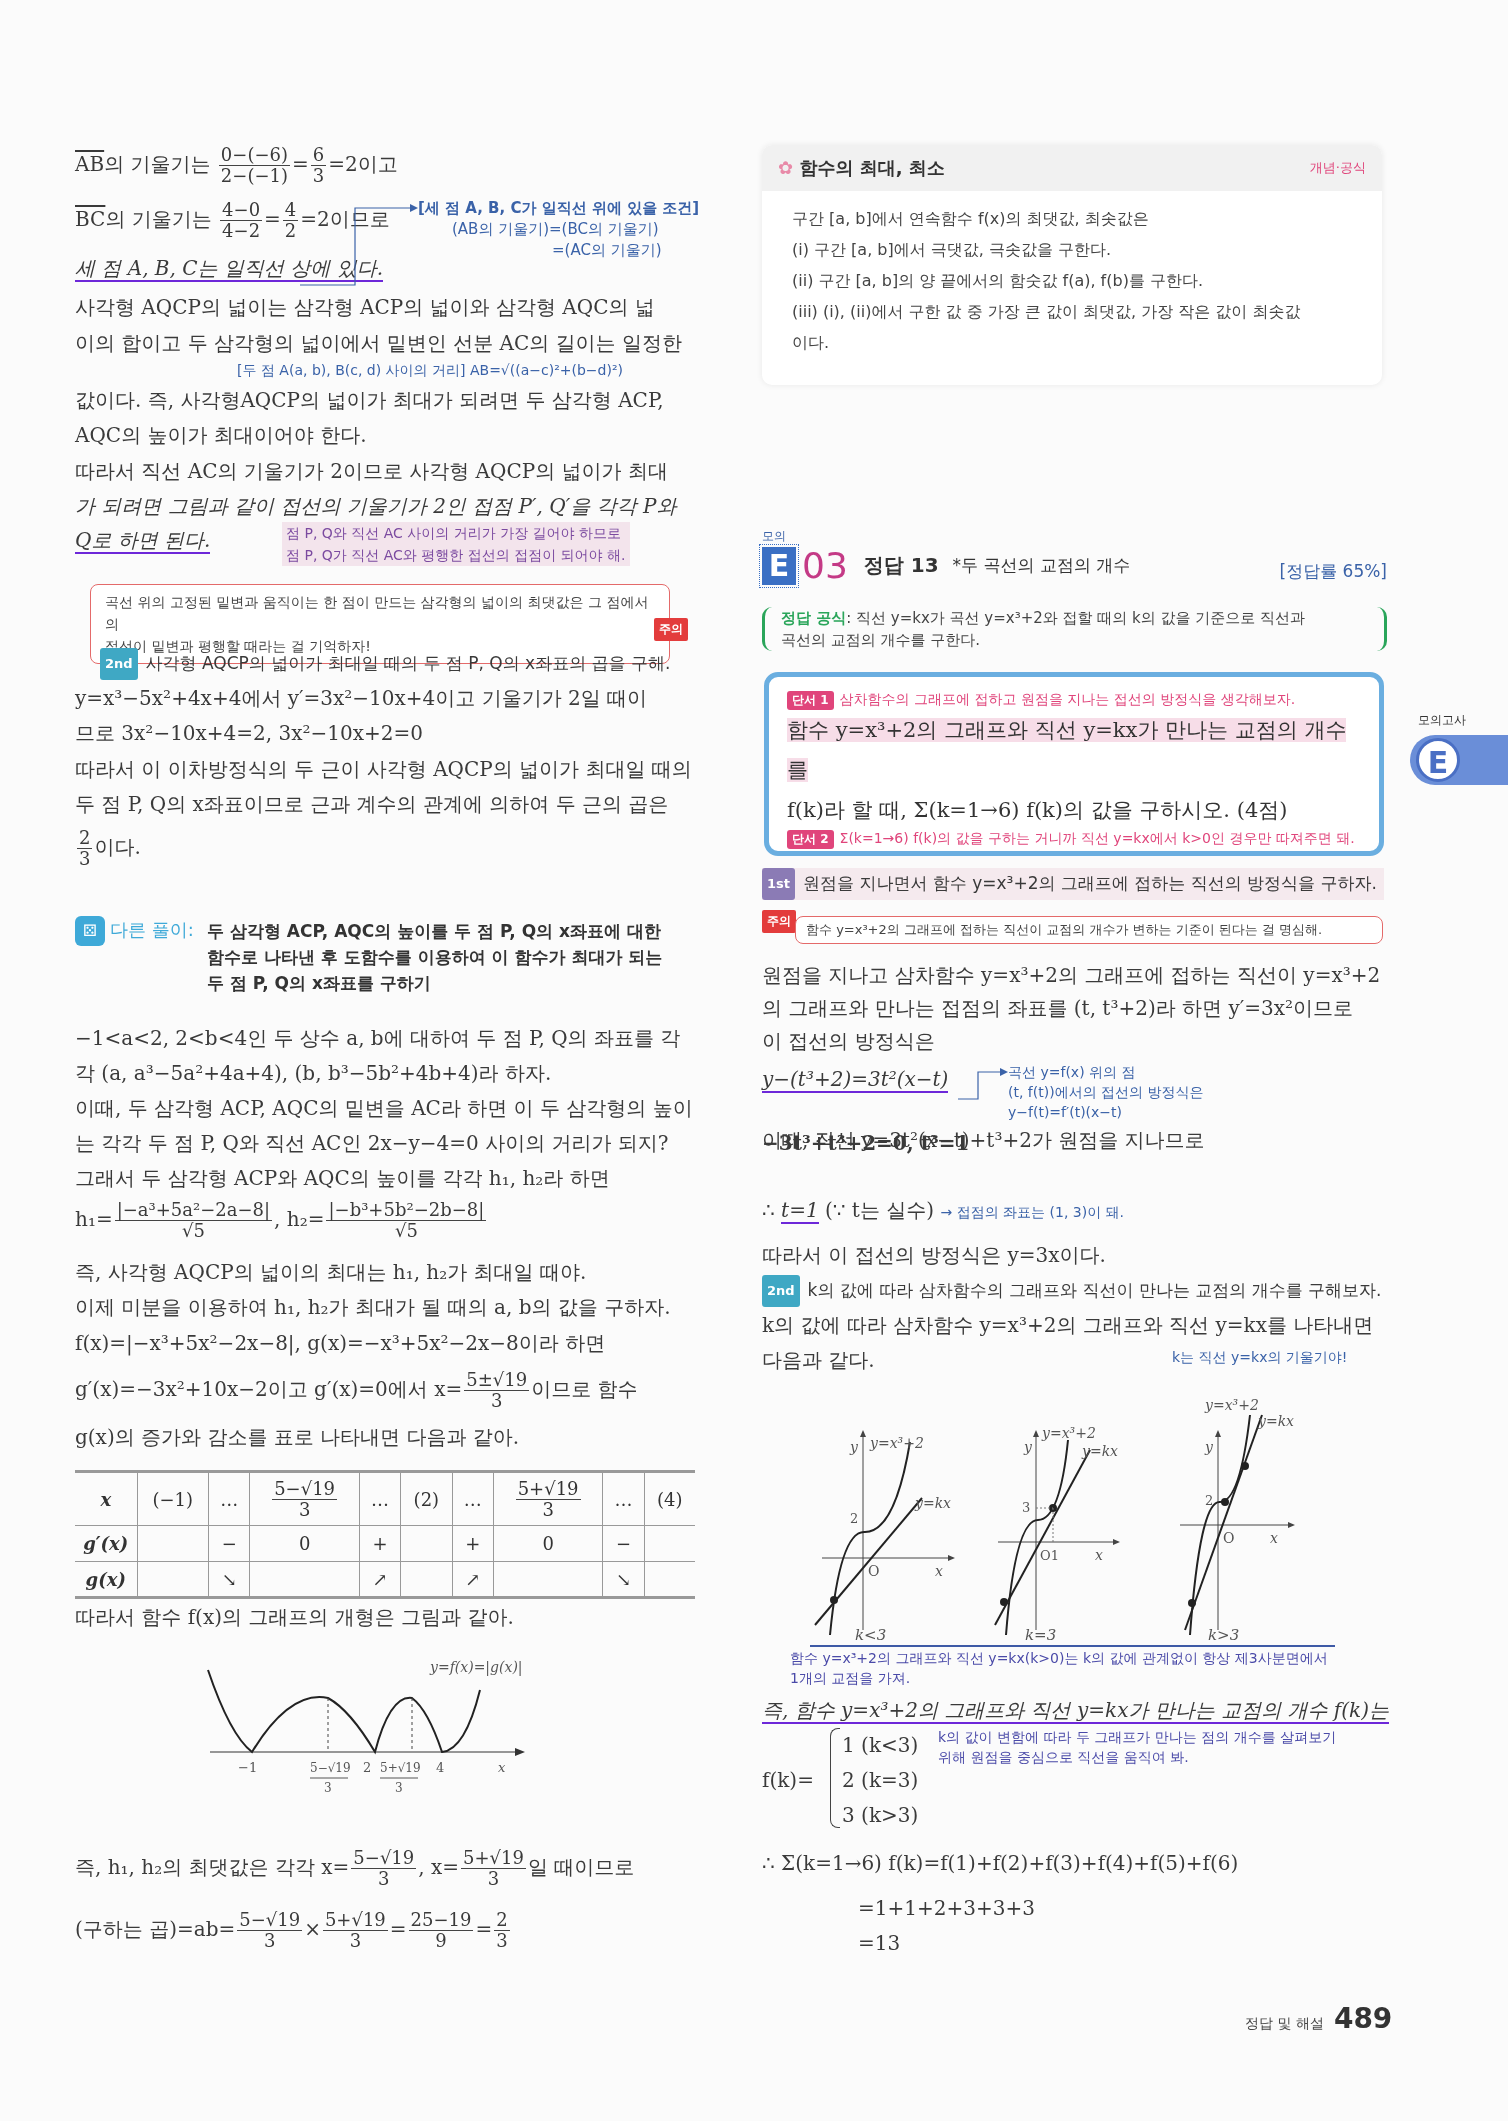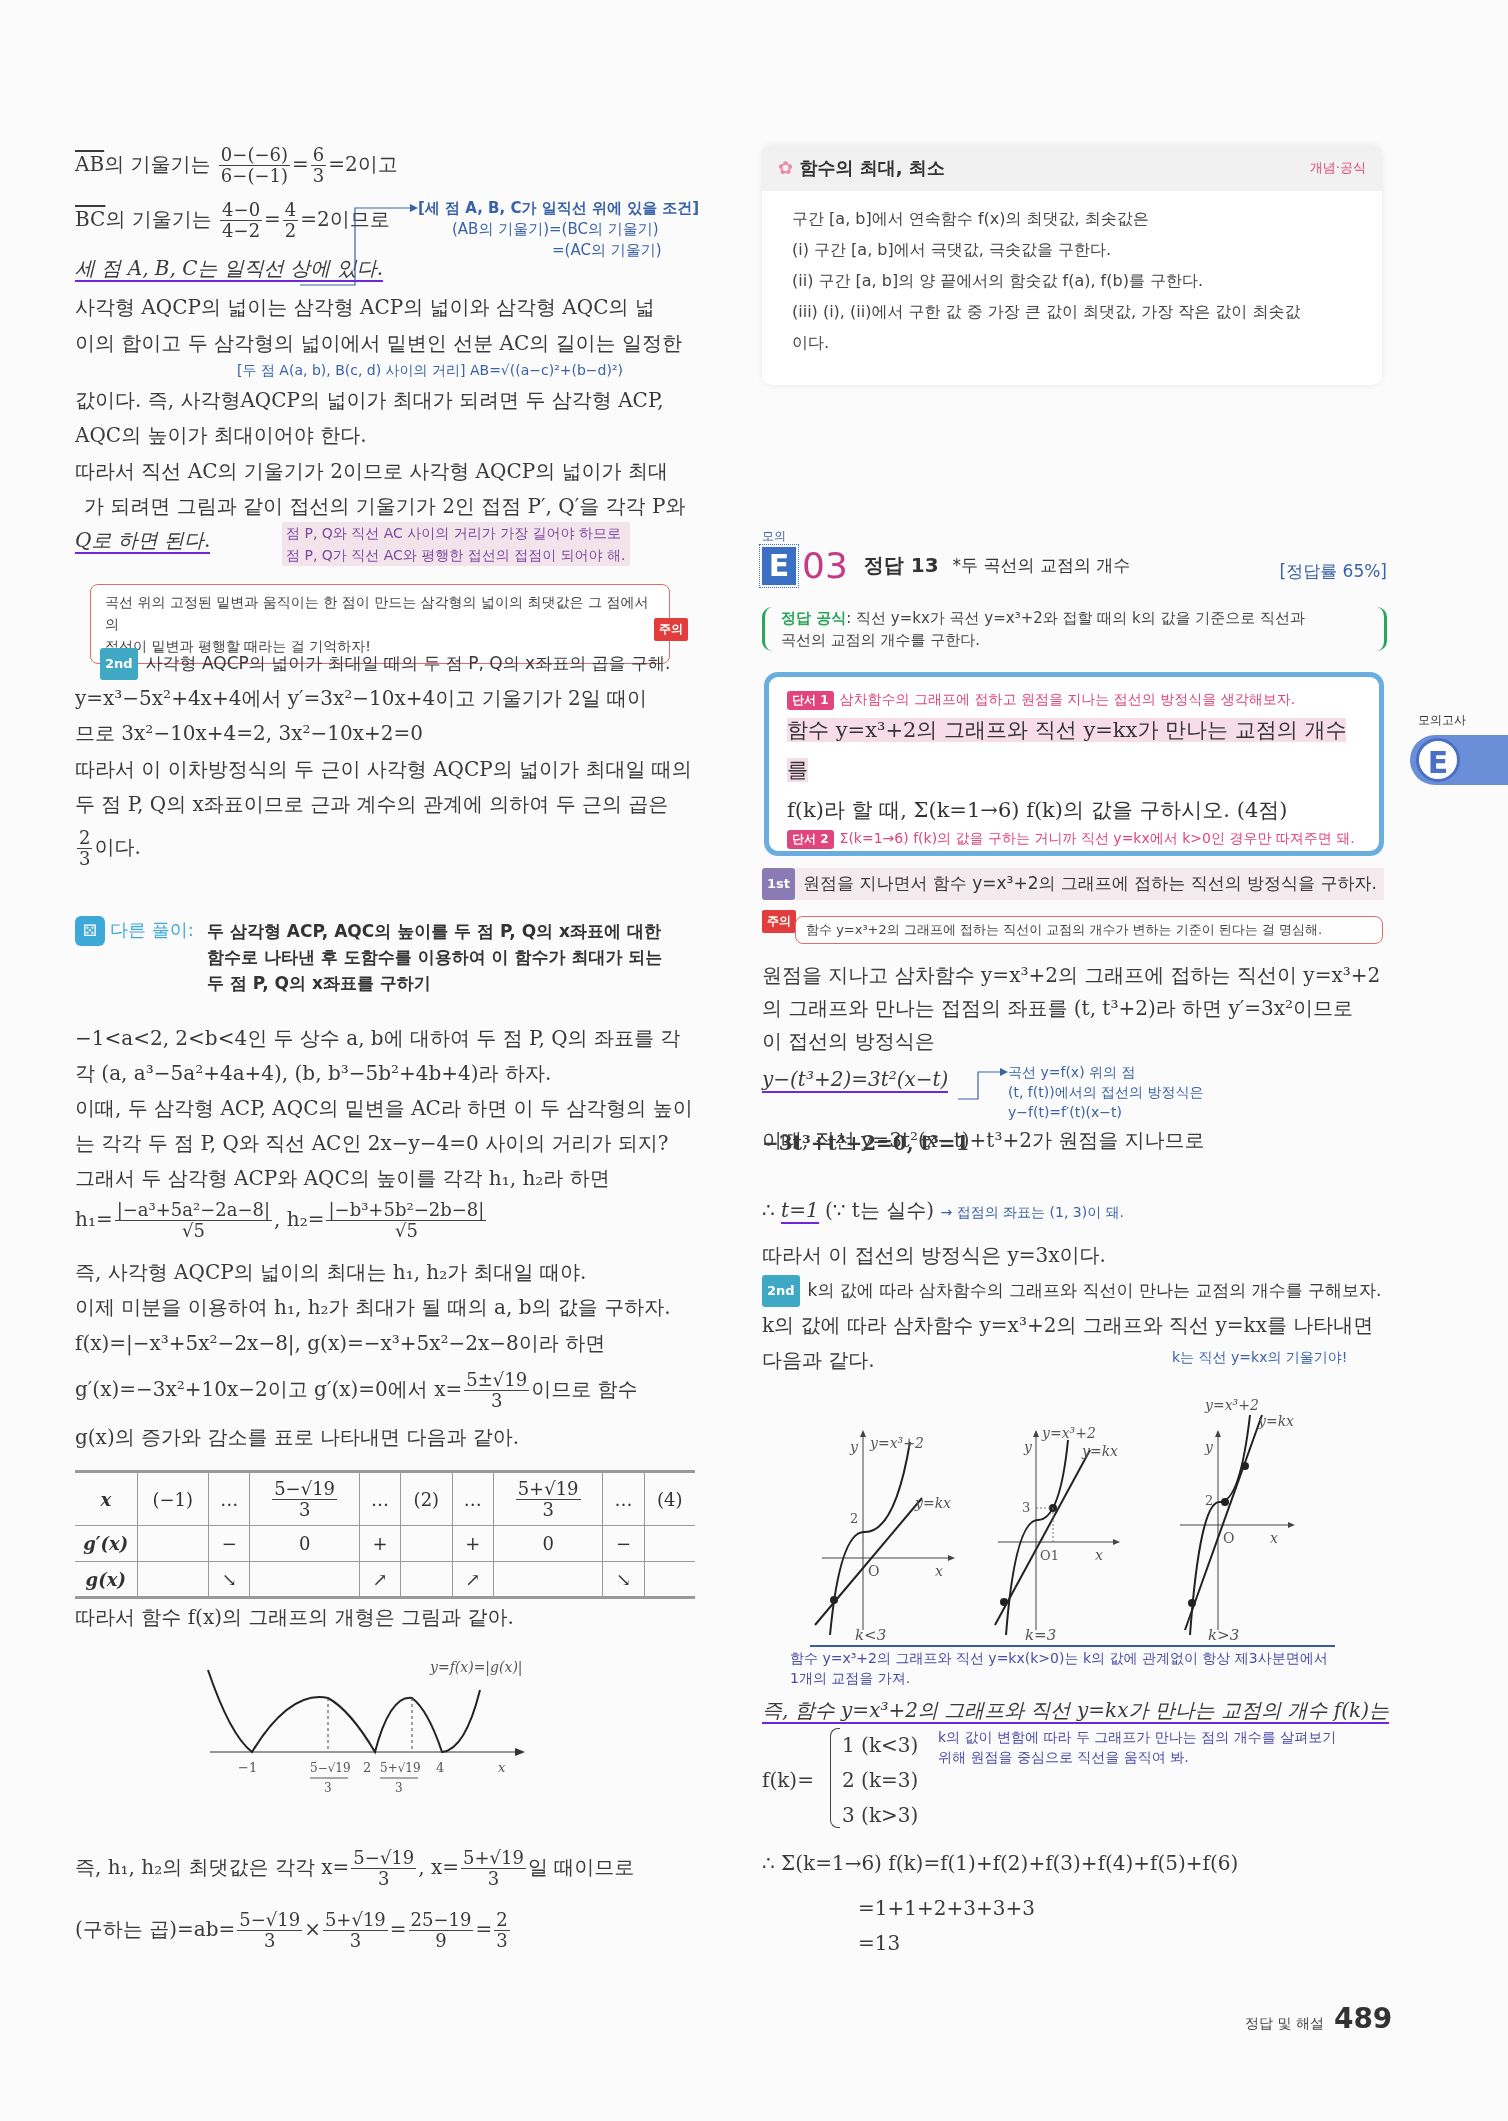--- a/index.html
+++ b/index.html
@@ -54,42 +54,42 @@
   .footer-page { font-size: 28px; font-weight: bold; color: #333; margin-left: 10px; }
   svg text { font-family: "DejaVu Serif", serif; }
 </style>
 </head>
 <body>
 
 <div>
 
   <div class="ln" style="left:75px; top:145px;">
     <span class="overline">AB</span><span>의 기울기는</span>
-    <span class="frac"><span class="n">0−(−6)</span><span class="d">6−(−1)</span></span>=<span class="frac"><span class="n">6</span><span class="d">3</span></span><span>=2이고</span>
+    <span class="frac"><span class="n">0−(−6)</span><span class="d">2−(−1)</span></span>=<span class="frac"><span class="n">6</span><span class="d">3</span></span><span>=2이고</span>
   </div>
   <div class="ln" style="left:75px; top:200px;">
     <span class="overline">BC</span><span>의 기울기는</span>
     <span class="frac"><span class="n">4−0</span><span class="d">4−2</span></span>=<span class="frac"><span class="n">4</span><span class="d">2</span></span><span>=2이므로</span>
   </div>
   <div class="ln" style="left:75px; top:253px;"><span class="ul">세 점 A, B, C는 일직선 상에 있다.</span></div>
   <svg style="position:absolute; left:300px; top:200px;" width="120" height="90">
     <polyline points="0,85 55,85 55,8 110,8" fill="none" stroke="#3a62a8" stroke-width="1.2"></polyline>
     <polygon points="110,4 118,8 110,12" fill="#3a62a8"></polygon>
   </svg>
   <div class="blue-note" style="position:absolute; left:418px; top:198px; font-weight:bold;">[세 점 A, B, C가 일직선 위에 있을 조건]</div>
   <div class="blue-note" style="position:absolute; left:452px; top:219px;">(AB의 기울기)=(BC의 기울기)</div>
   <div class="blue-note" style="position:absolute; left:552px; top:240px;">=(AC의 기울기)</div>
 
   <div class="ln" style="left:75px; top:292px;">사각형 AQCP의 넓이는 삼각형 ACP의 넓이와 삼각형 AQC의 넓</div>
   <div class="ln" style="left:75px; top:328px;"><span>이의 합이고 두 삼각형의 넓이에서 밑변인 선분 AC의 길이는 일정한</span></div>
   <div class="blue-note" style="position:absolute; left:237px; top:360px; font-size:14px;">[두 점 A(a, b), B(c, d) 사이의 거리]  AB=√((a−c)²+(b−d)²)</div>
   <div class="ln" style="left:75px; top:385px;">값이다. 즉, 사각형AQCP의 넓이가 최대가 되려면 두 삼각형 ACP,</div>
   <div class="ln" style="left:75px; top:420px;">AQC의 높이가 최대이어야 한다.</div>
   <div class="ln" style="left:75px; top:456px;">따라서 직선 AC의 기울기가 2이므로 사각형 AQCP의 넓이가 최대</div>
-  <div class="ln" style="left:84px; top:491px;">가 되려면 그림과 같이 접선의 기울기가 2인 접점 P′, Q′을 각각 P와</div>
+  <div class="ln" style="left:75px; top:491px;font-style:italic;">가 되려면 그림과 같이 접선의 기울기가 2인 접점 P′, Q′을 각각 P와</div>
   <div class="ln" style="left:75px; top:525px;"><span class="ul">Q로 하면 된다.</span></div>
   <div class="purple-note" style="position:absolute; left:282px; top:522px;">
     <div>점 P, Q와 직선 AC 사이의 거리가 가장 길어야 하므로</div>
     <div>점 P, Q가 직선 AC와 평행한 접선의 접점이 되어야 해.</div>
   </div>
   <div class="caution-box" style="left:90px; top:584px; width:580px;">
     <div>곡선 위의 고정된 밑변과 움직이는 한 점이 만드는 삼각형의 넓이의 최댓값은 그 점에서의</div>
     <div>접선이 밑변과 평행할 때라는 걸 기억하자!</div>
   </div>
   <div class="caution-tag" style="left:654px; top:618px;">주의</div>

